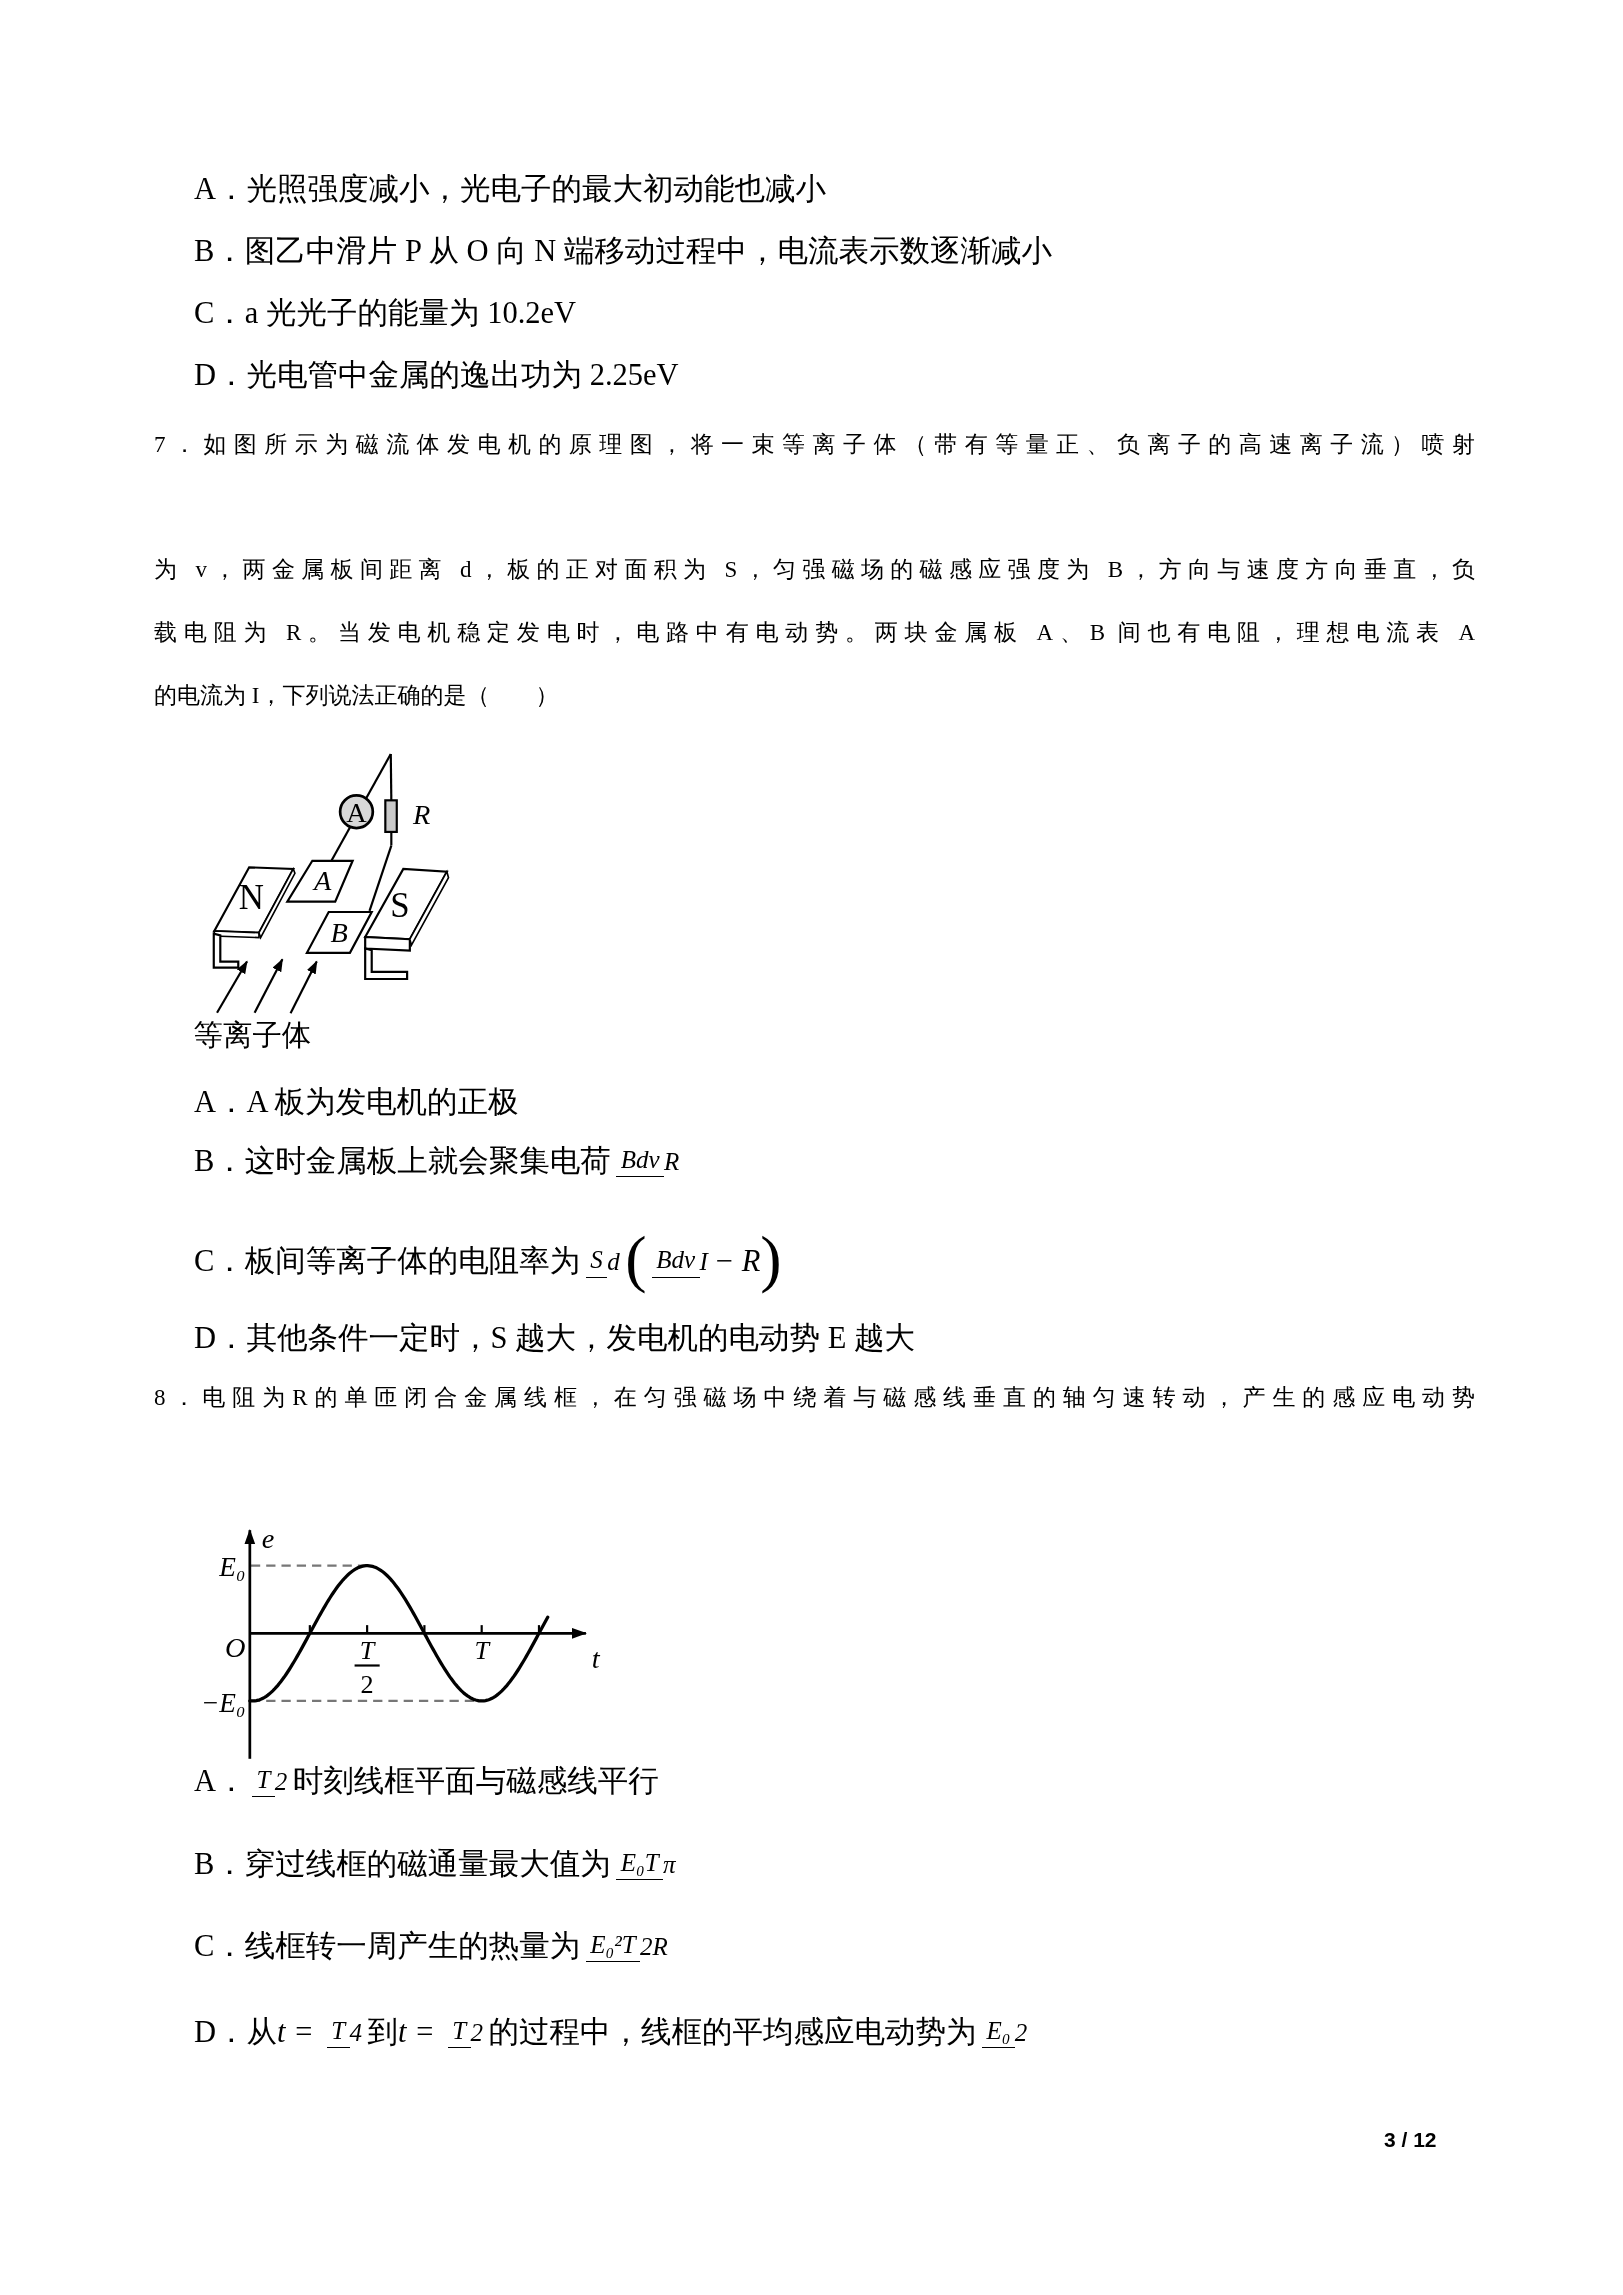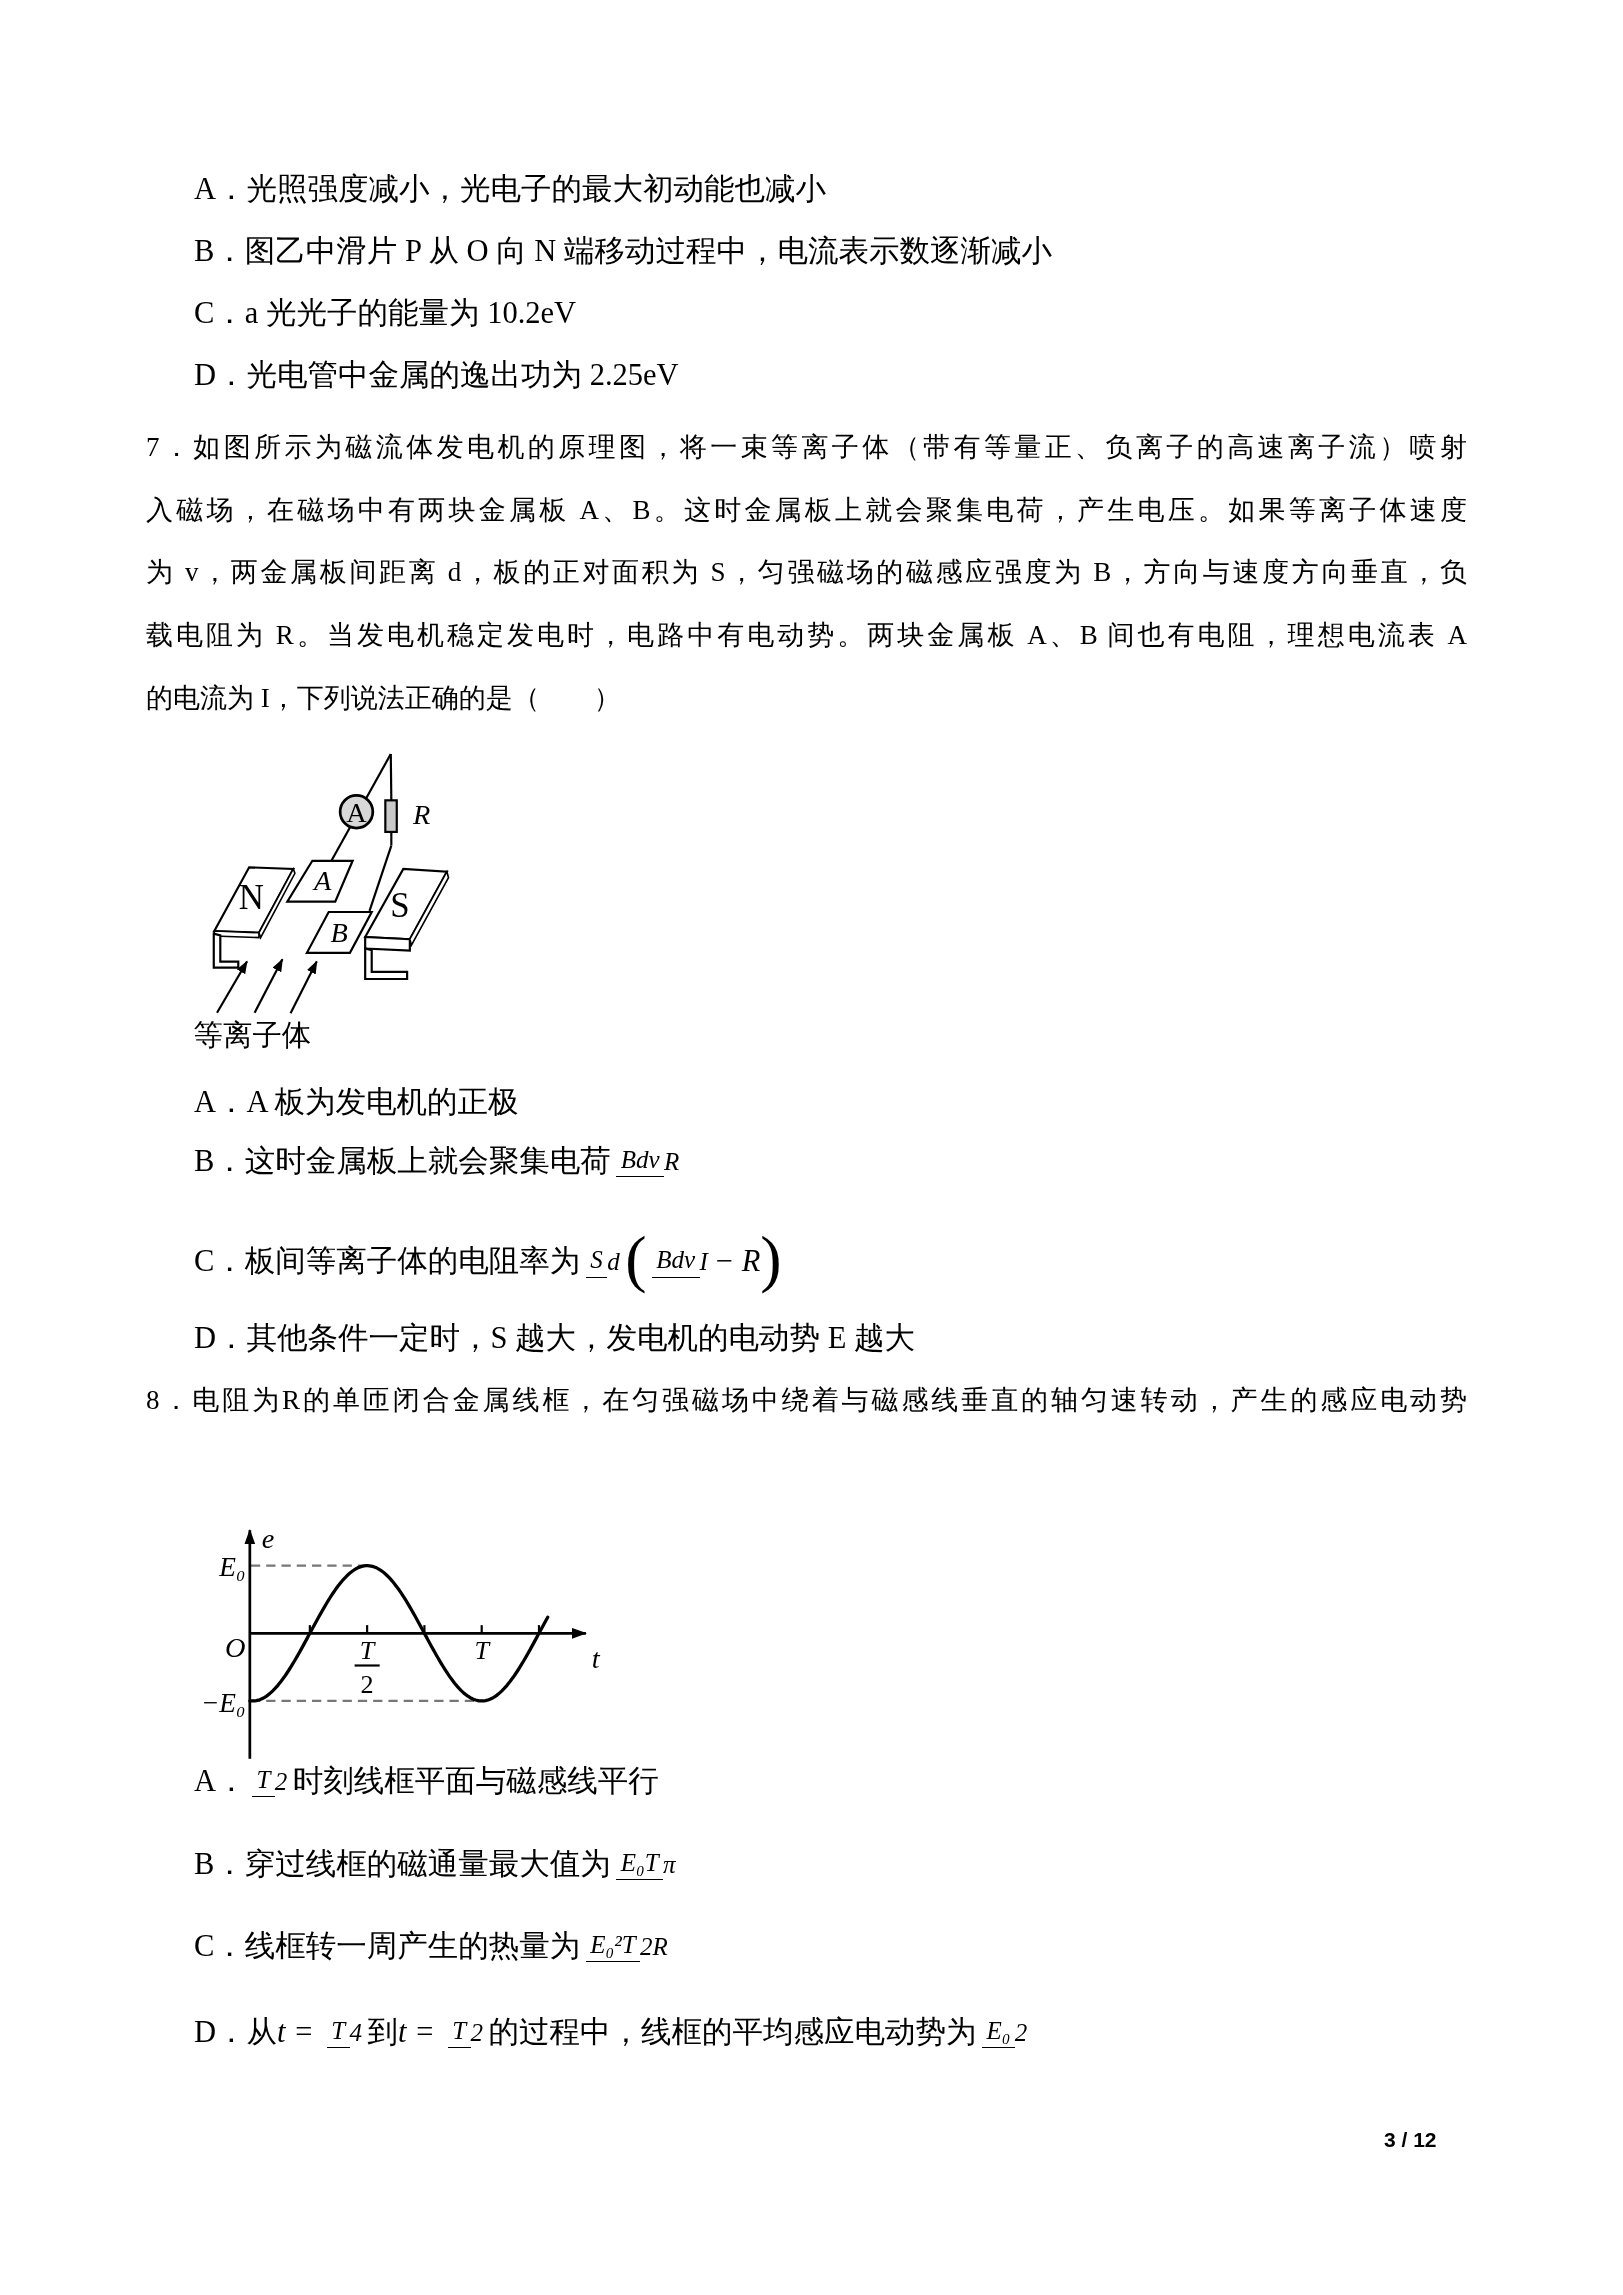--- a/index.html
+++ b/index.html
@@ -5,22 +5,22 @@
   html,body{margin:0;padding:0;background:#888;}
   .page{
     position:relative;
     width:1623px;height:2295px;
     background:#ffffff;
     font-family:"Liberation Serif","DejaVu Serif",serif;
     color:#000;
     overflow:hidden;
   }
   .stem{
-    position:absolute;left:146px;width:1321px;
-    font-size:27px;line-height:1.15;white-space:pre-wrap;
+    position:absolute;left:154px;width:1321px;
+    font-size:23px;line-height:1.15;white-space:pre-wrap;
   }
   .just{text-align:justify;text-align-last:justify;-moz-text-align-last:justify;text-justify:inter-character;}
   .opt{
     position:absolute;left:194px;
     display:flex;align-items:center;
     font-size:30.5px;line-height:1.1;white-space:pre;
   }
   .olabel{white-space:pre;}
   .frac{
     display:inline-flex;flex-direction:row;align-items:center;
@@ -52,21 +52,20 @@
     <span class="olabel">B．</span><span>图乙中滑片 P 从 O 向 N 端移动过程中，电流表示数逐渐减小</span>
   </div>
   <div class="opt" style="top:297px">
     <span class="olabel">C．</span><span>a 光光子的能量为 10.2eV</span>
   </div>
   <div class="opt" style="top:359px">
     <span class="olabel">D．</span><span>光电管中金属的逸出功为 2.25eV</span>
   </div>
 
   <div class="stem just" style="top:432px">7．如图所示为磁流体发电机的原理图，将一束等离子体（带有等量正、负离子的高速离子流）喷射</div>
-  <div class="stem just" style="top:495px">入磁场，在磁场中有两块金属板 A、B。这时金属板上就会聚集电荷，产生电压。如果等离子体速度</div>
   <div class="stem just" style="top:557px">为 v，两金属板间距离 d，板的正对面积为 S，匀强磁场的磁感应强度为 B，方向与速度方向垂直，负</div>
   <div class="stem" style="top:683px">的电流为 I，下列说法正确的是（　　）</div>
   <div class="stem just" style="top:620px">载电阻为 R。当发电机稳定发电时，电路中有电动势。两块金属板 A、B 间也有电阻，理想电流表 A</div>
 
   <svg class="dg" width="305" height="316" viewBox="0 0 560 580">
     <defs>
       <marker id="ah1" markerUnits="userSpaceOnUse" markerWidth="26" markerHeight="20" refX="22" refY="9" orient="auto">
         <path d="M0,0 L24,9 L0,18 Z" fill="#000"></path>
       </marker>
     </defs>

